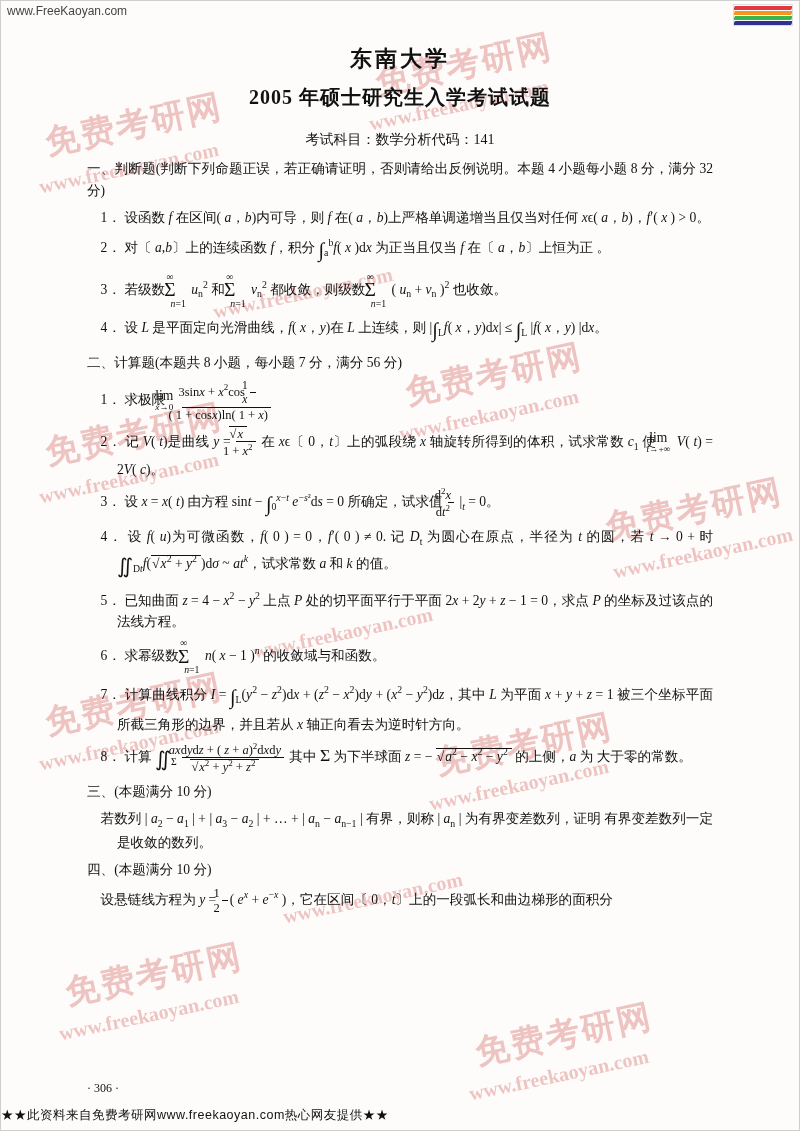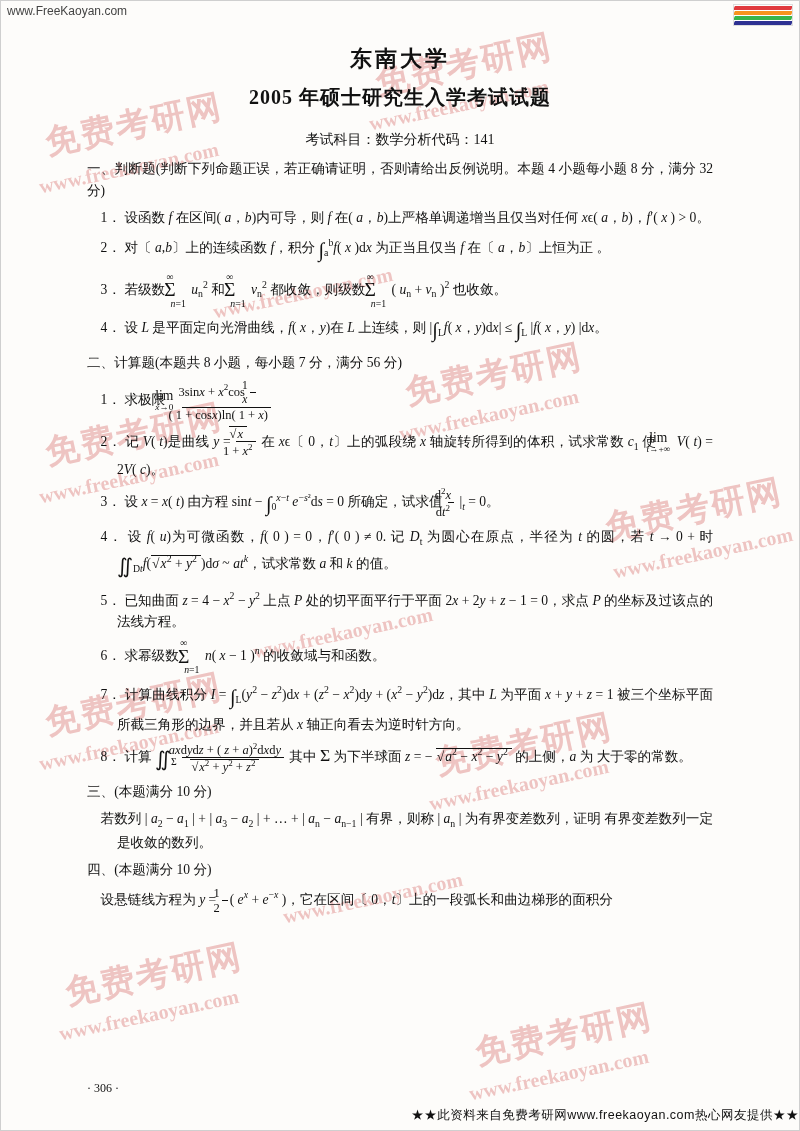--- a/index.html
+++ b/index.html
@@ -82,21 +82,21 @@
   }
   .sec{margin:2px 0 0 0;}
   .p{margin:4px 0;text-indent:0;}
   .item{margin:5px 0 5px 0; padding-left:2.2em; text-indent:-1.2em;}
   .pagenum{
     position:absolute;left:86px;bottom:34px;
     font-size:12px;z-index:10;
   }
   .footer{
     position:absolute;left:0;right:0;bottom:6px;
-    text-align:right;
+    text-align:left;
     font-size:12.5px;
     font-family:"Liberation Sans",sans-serif;
     color:#111;
     z-index:20;
     letter-spacing:.5px;
   }
   
   .frac{
     display:inline-block;
     vertical-align:middle;

